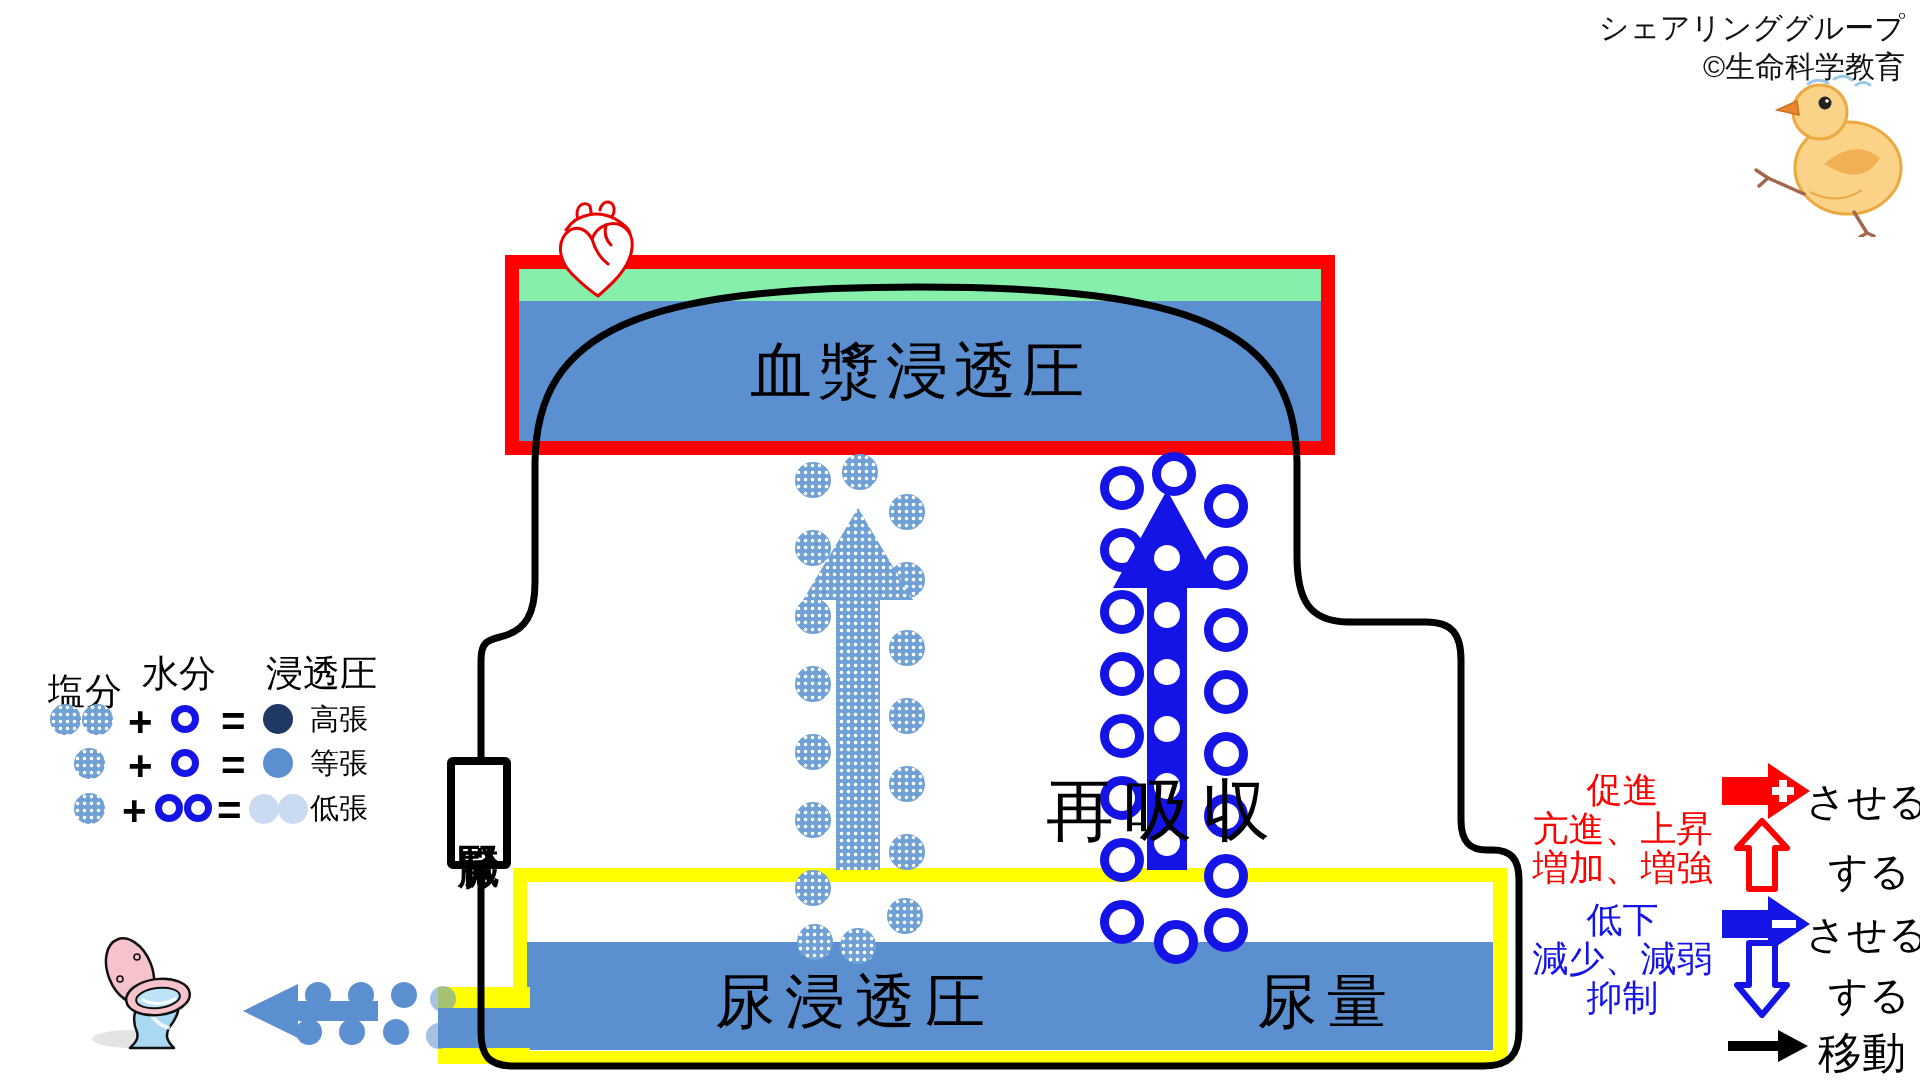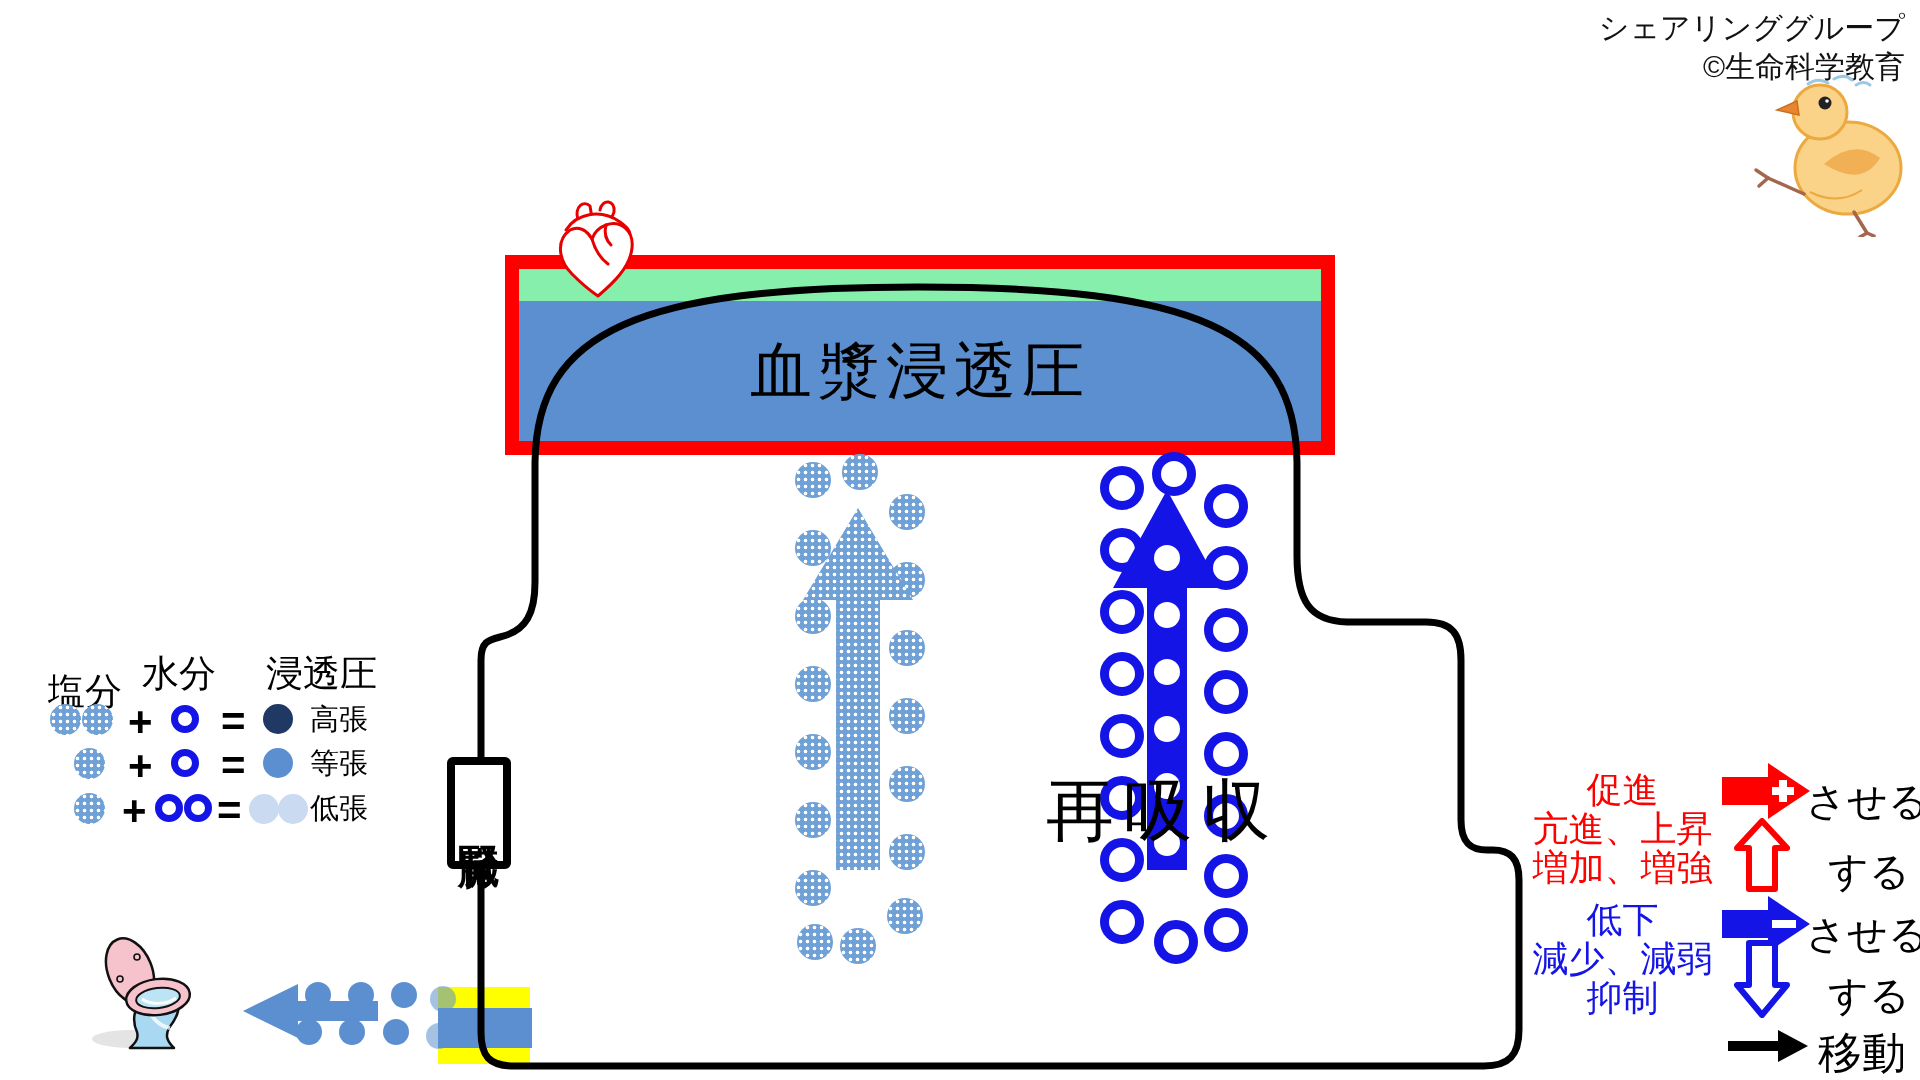--- a/index.html
+++ b/index.html
@@ -51,20 +51,26 @@
 <body>
 
 <div id="canvas">
 
   <div class="abs redbox" style="left:505px;top:255px;width:830px;height:200px;">
     <div class="abs bluefill" style="left:0;right:0;top:32px;height:140px;display:flex;align-items:center;justify-content:center;">
       <span class="biglabel">血漿浸透圧</span>
     </div>
   </div>
 
+  <div class="abs yellowbox" style="left:513px;top:868px;width:994px;height:197px;">
+    <div class="abs bluefill" style="left:0;right:0;top:60px;height:108px;">
+      <span class="abs barlabel" style="left:188px;top:20px;">尿浸透圧</span>
+      <span class="abs barlabel" style="left:730px;top:20px;">尿量</span>
+    </div>
+  </div>
 
   <div class="abs" style="left:438px;top:987px;width:92px;height:21px;background:#FFFF00;"></div>
   <div class="abs bluefill" style="left:438px;top:1008px;width:94px;height:40px;"></div>
   <div class="abs" style="left:438px;top:1048px;width:92px;height:16px;background:#FFFF00;"></div>
 
   <svg class="abs" style="left:0;top:0;" width="1920" height="1080" viewBox="0 0 1920 1080">
     <path d="M 918 287 C 1196 287 1295 330 1297 462 L 1297 556 C 1297 601 1310 621 1347 622
              L 1426 622 C 1452 622 1461 634 1461 660 L 1461 820 C 1461 842 1470 851 1490 850
              C 1511 849 1519 859 1519 880 L 1519 1030 C 1519 1055 1509 1066 1484 1066
              L 514 1066 C 489 1066 481 1056 481 1032 L 481 660 C 481 642 488 640 500 637

